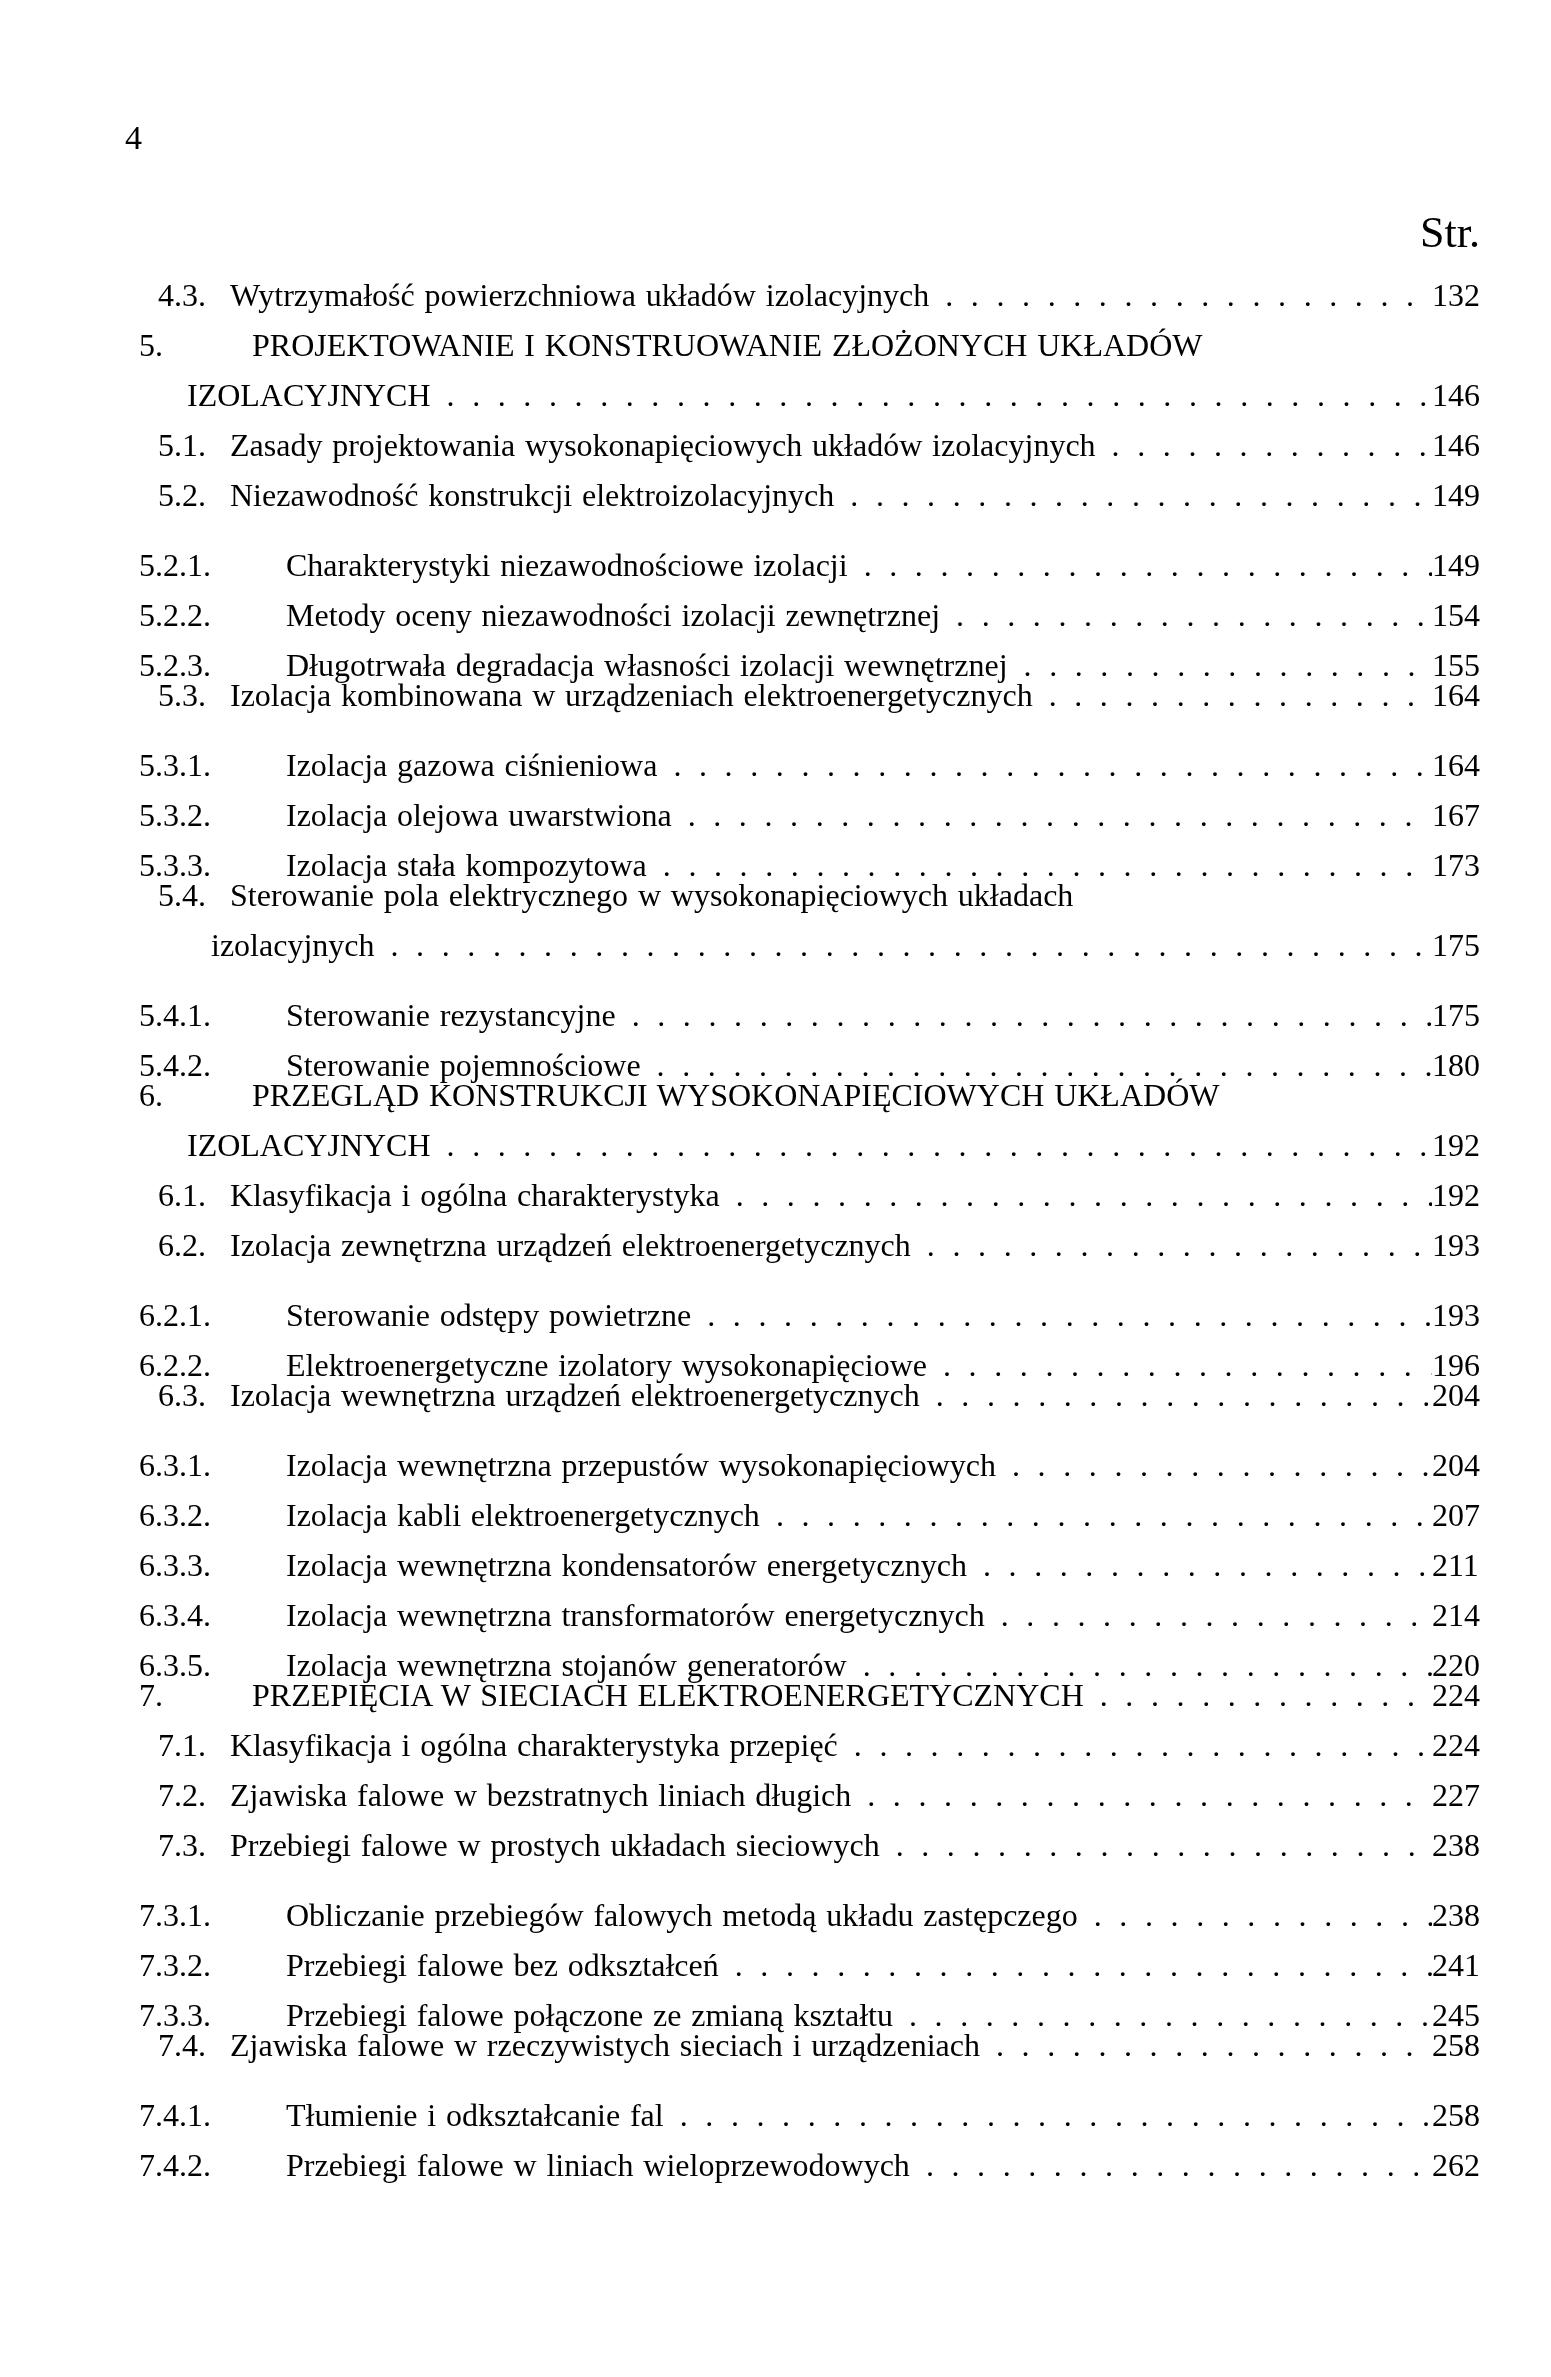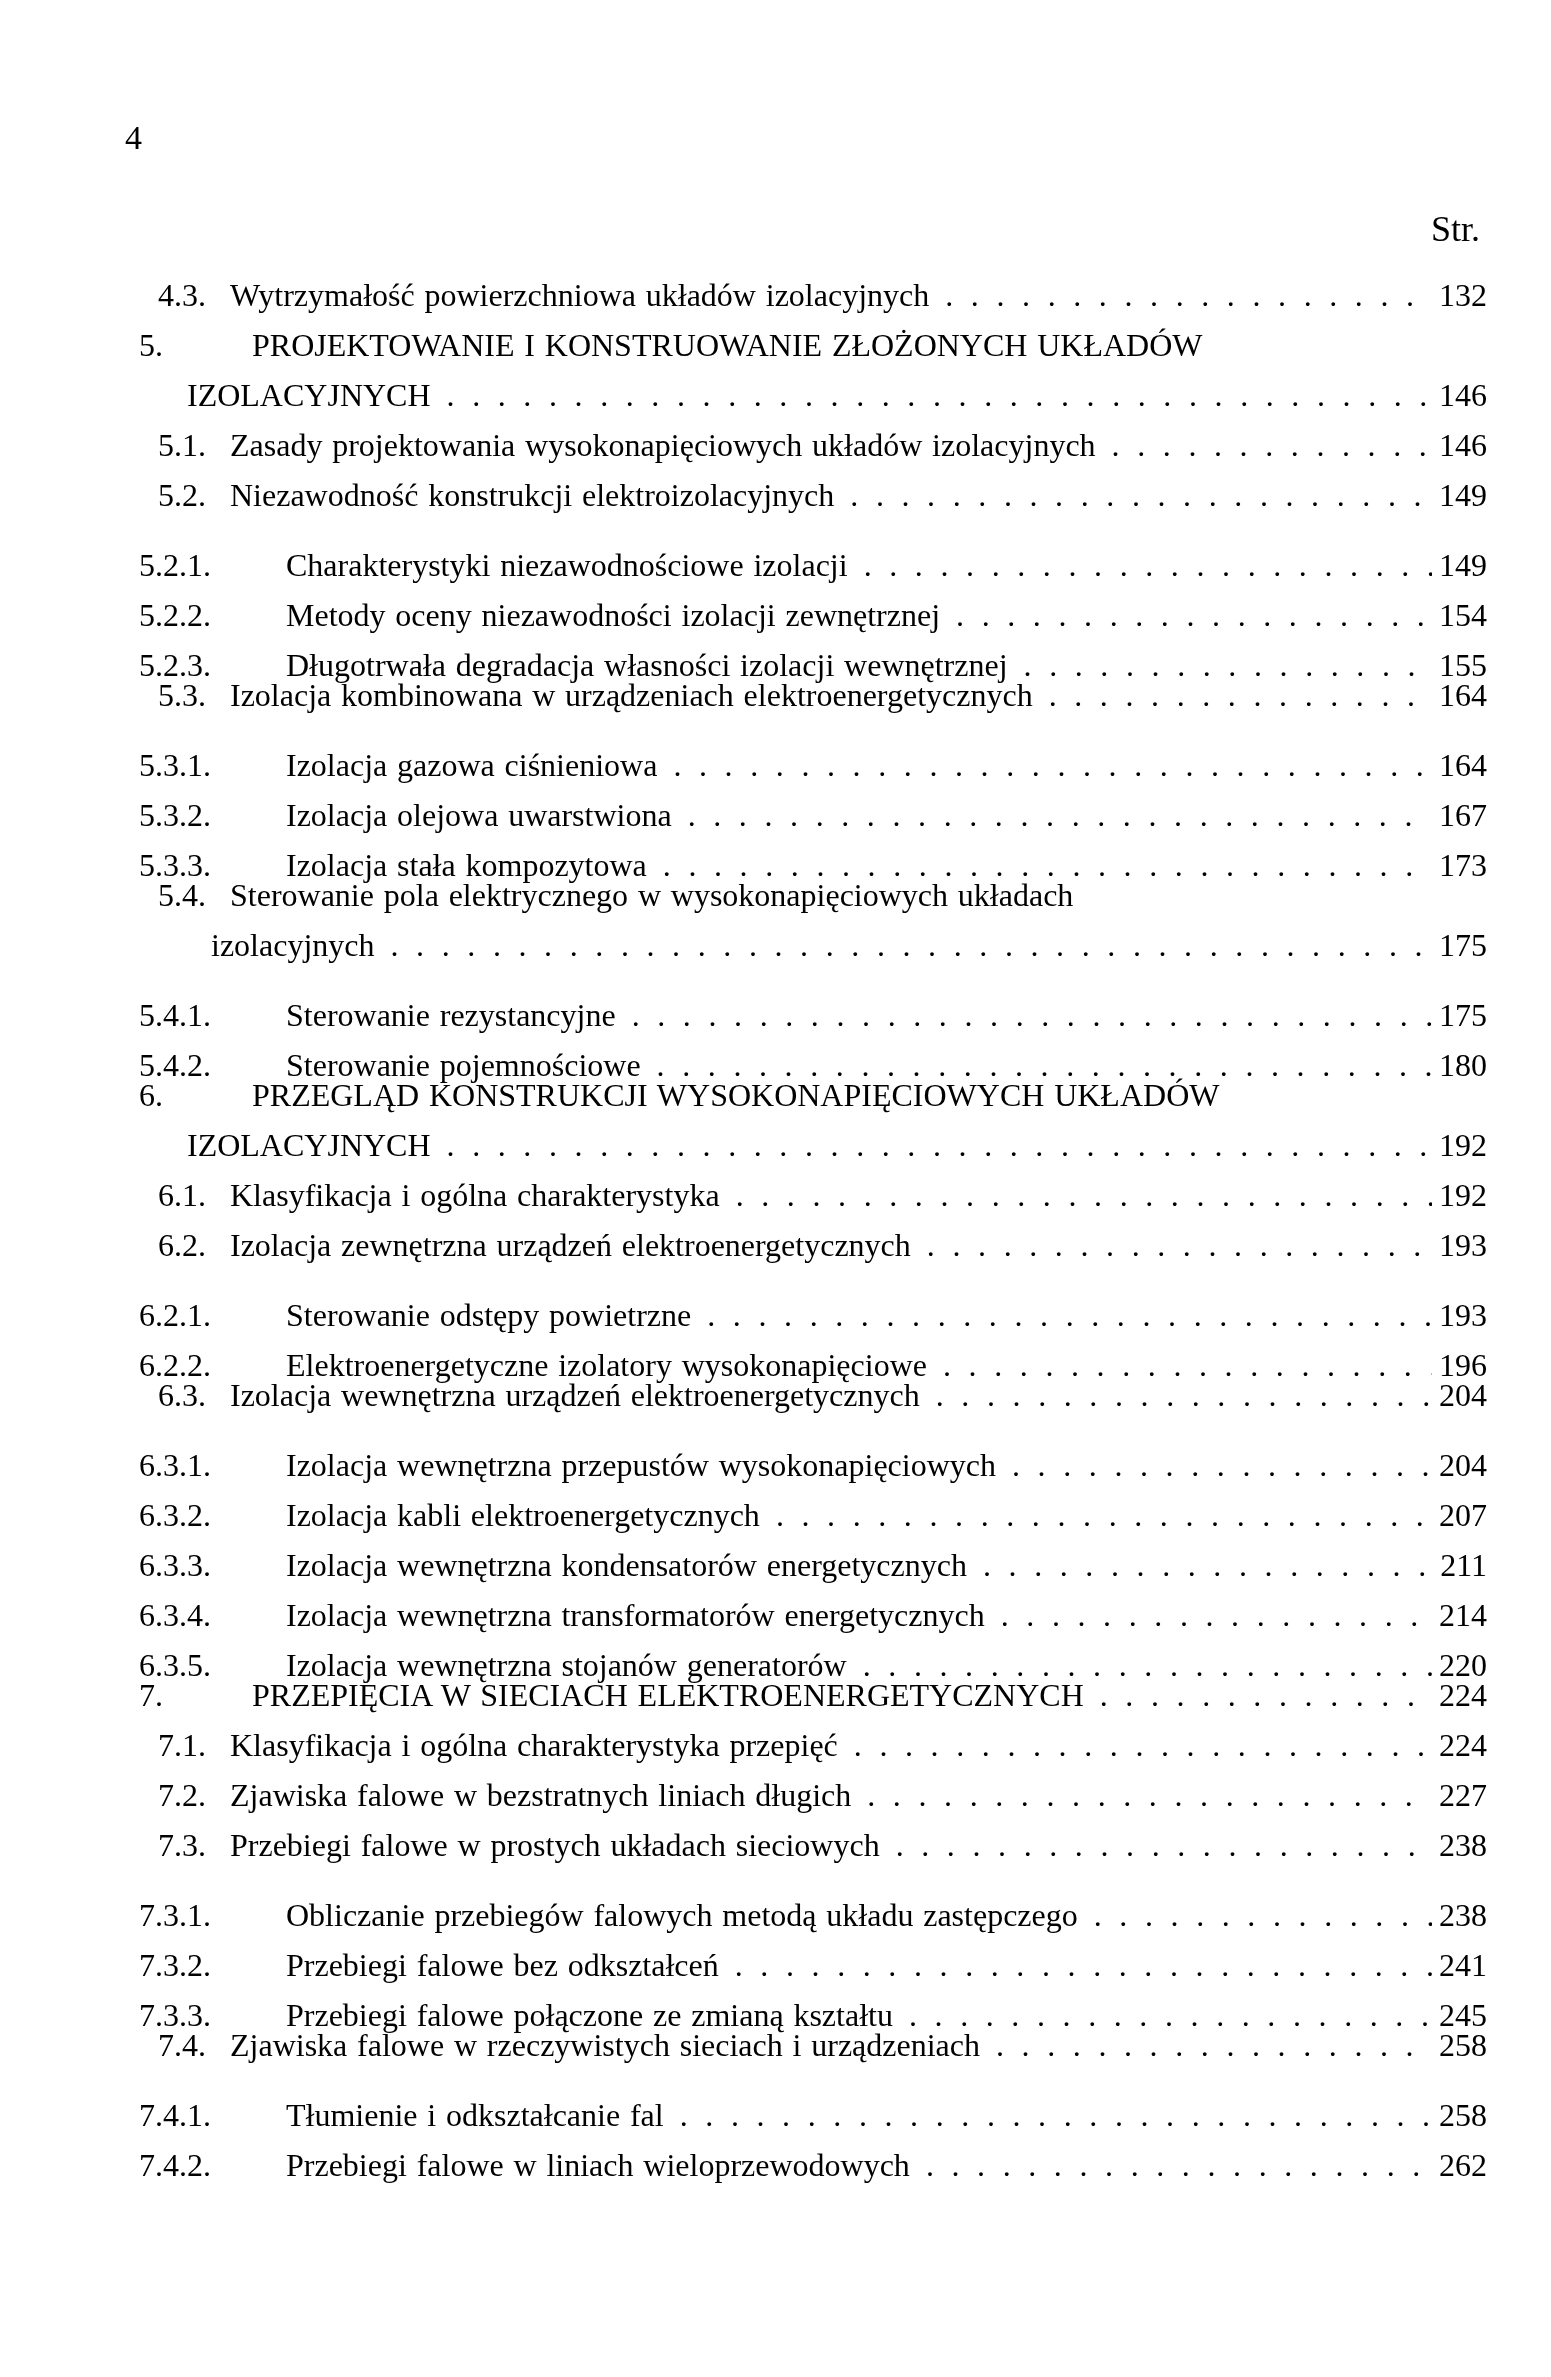--- a/index.html
+++ b/index.html
@@ -24,21 +24,21 @@
     position: absolute;
     left: 125px;
     top: 121px;
     font-size: 34px;
     line-height: 1;
   }
   .col-header {
     position: absolute;
     right: 72px;
     top: 211px;
-    font-size: 36px;
+    font-size: 44px;
     line-height: 1;
   }
   .toc {
     position: absolute;
     left: 139px;
     right: 65px;
     top: 270px;
     font-size: 32px;
     line-height: 50px;
     word-spacing: 1.8px;
@@ -64,21 +64,21 @@
     white-space: nowrap;
     letter-spacing: 17.6px;
     padding-left: 16px;
   }
   .leader::after {
     content: "............................................................";
   }
   .page {
     flex: 0 0 auto;
     min-width: 55px;
-    text-align: right;
+    text-align: left;
   }
 </style>
 </head>
 <body>
 
 <div class="sheet">
   <div class="pageno-top">4</div>
   <div class="col-header">Str.</div>
   <div class="toc" id="toc">
       <div class="row lv2">

